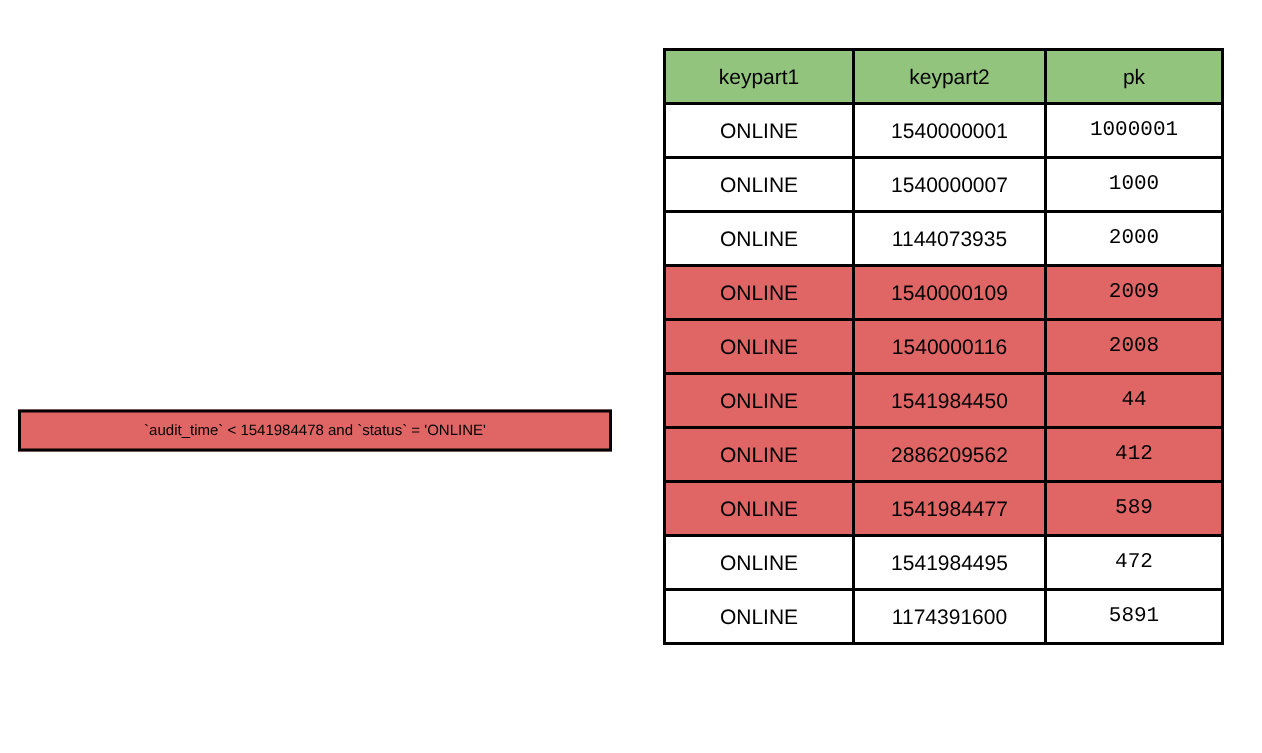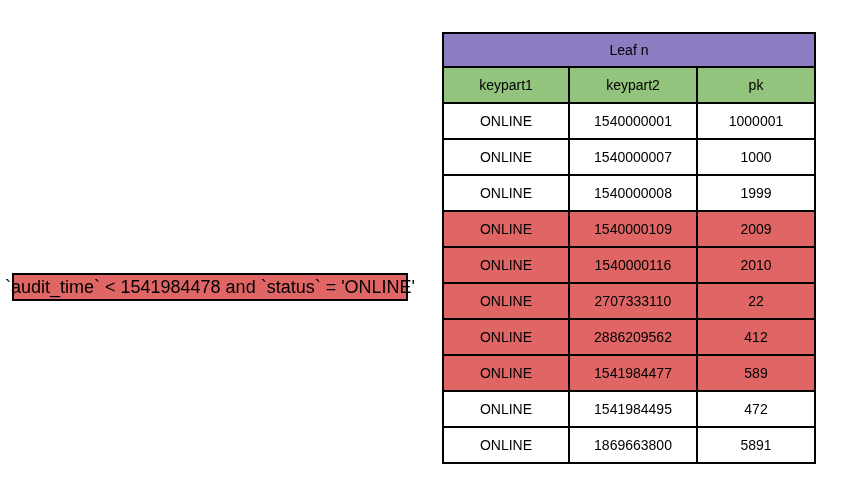--- a/index.html
+++ b/index.html
@@ -16,21 +16,21 @@
     left: 12px;
     top: 273px;
     width: 396px;
     height: 28px;
     background: #e06666;
     border: 2px solid #000;
     box-sizing: border-box;
     display: flex;
     align-items: center;
     justify-content: center;
-    font-size: 18px;
+    font-size: 10px;
     color: #000;
     white-space: nowrap;
   }
   .leaf-table {
     position: absolute;
     left: 442px;
     top: 32px;
     border-collapse: collapse;
     font-size: 14px;
   }
@@ -47,90 +47,87 @@
   .leaf-table .title-row th {
     background: #8e7cc3;
     height: 34px;
   }
   .leaf-table .head-row th {
     background: #93c47d;
     height: 36px;
   }
   .leaf-table td.c1 { width: 126px; margin-top: 20px; }
   .leaf-table td.c2 { width: 128px; }
-  .leaf-table td.c3 { width: 118px; }
+  .leaf-table td.c3 { width: 118px; font-family: Liberation Mono, monospace; }
   .leaf-table th.c1 { width: 126px; }
   .leaf-table th.c2 { width: 128px; }
   .leaf-table th.c3 { width: 118px; }
   .leaf-table tr.hl td { background: #e06666; }
   .leaf-table tr.norm td { background: #ffffff; }
 </style>
 </head>
 <body>
 
 <div class="query-box">
   <span>`audit_time` &lt; 1541984478 and `status` = 'ONLINE'</span>
 </div>
 
 <table class="leaf-table">
   <thead>
-    <tr class="title-row">
-      <th colspan="3">Leaf n</th>
-    </tr>
     <tr class="head-row">
       <th class="c1">keypart1</th>
       <th class="c2">keypart2</th>
       <th class="c3">pk</th>
     </tr>
   </thead>
   <tbody>
       <tr class="norm">
         <td class="c1">ONLINE</td>
         <td class="c2">1540000001</td>
         <td class="c3">1000001</td>
       </tr>
       <tr class="norm">
         <td class="c1">ONLINE</td>
         <td class="c2">1540000007</td>
         <td class="c3">1000</td>
       </tr>
       <tr class="norm">
         <td class="c1">ONLINE</td>
-        <td class="c2">1540000008</td>
-        <td class="c3">1999</td>
+        <td class="c2">1144073935</td>
+        <td class="c3">2000</td>
       </tr>
       <tr class="hl">
         <td class="c1">ONLINE</td>
         <td class="c2">1540000109</td>
         <td class="c3">2009</td>
       </tr>
       <tr class="hl">
         <td class="c1">ONLINE</td>
         <td class="c2">1540000116</td>
-        <td class="c3">2010</td>
+        <td class="c3">2008</td>
       </tr>
       <tr class="hl">
         <td class="c1">ONLINE</td>
-        <td class="c2">2707333110</td>
-        <td class="c3">22</td>
+        <td class="c2">1541984450</td>
+        <td class="c3">44</td>
       </tr>
       <tr class="hl">
         <td class="c1">ONLINE</td>
         <td class="c2">2886209562</td>
         <td class="c3">412</td>
       </tr>
       <tr class="hl">
         <td class="c1">ONLINE</td>
         <td class="c2">1541984477</td>
         <td class="c3">589</td>
       </tr>
       <tr class="norm">
         <td class="c1">ONLINE</td>
         <td class="c2">1541984495</td>
         <td class="c3">472</td>
       </tr>
       <tr class="norm">
         <td class="c1">ONLINE</td>
-        <td class="c2">1869663800</td>
+        <td class="c2">1174391600</td>
         <td class="c3">5891</td>
       </tr>
     </tbody>
 </table>
 
 </body></html>

